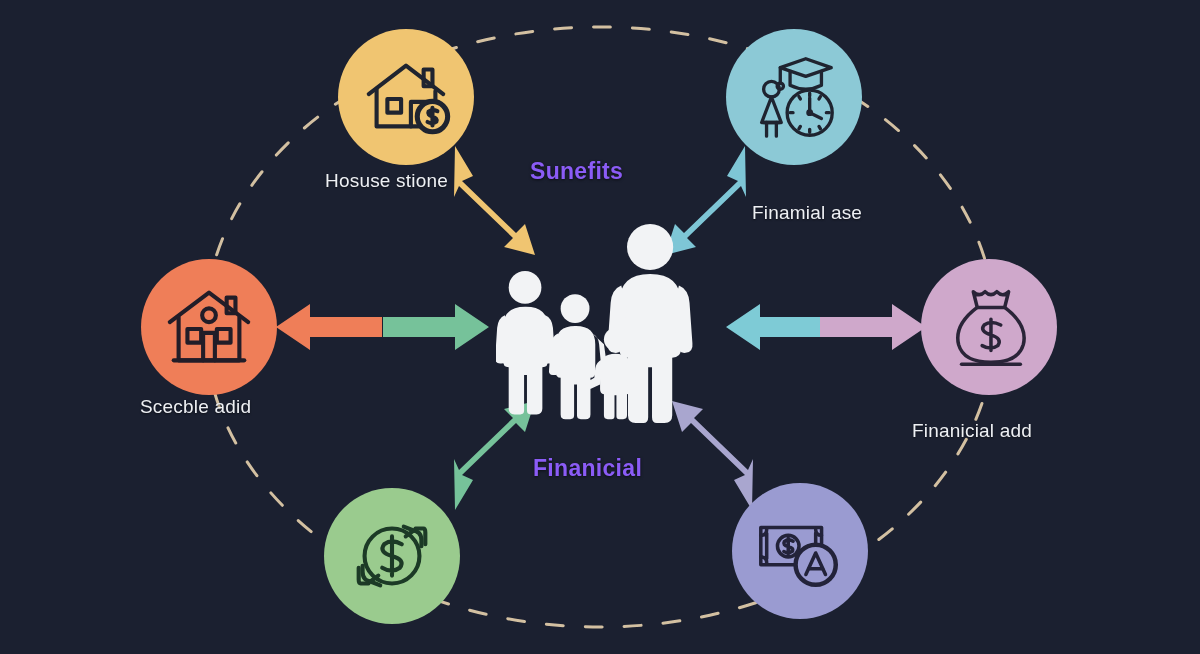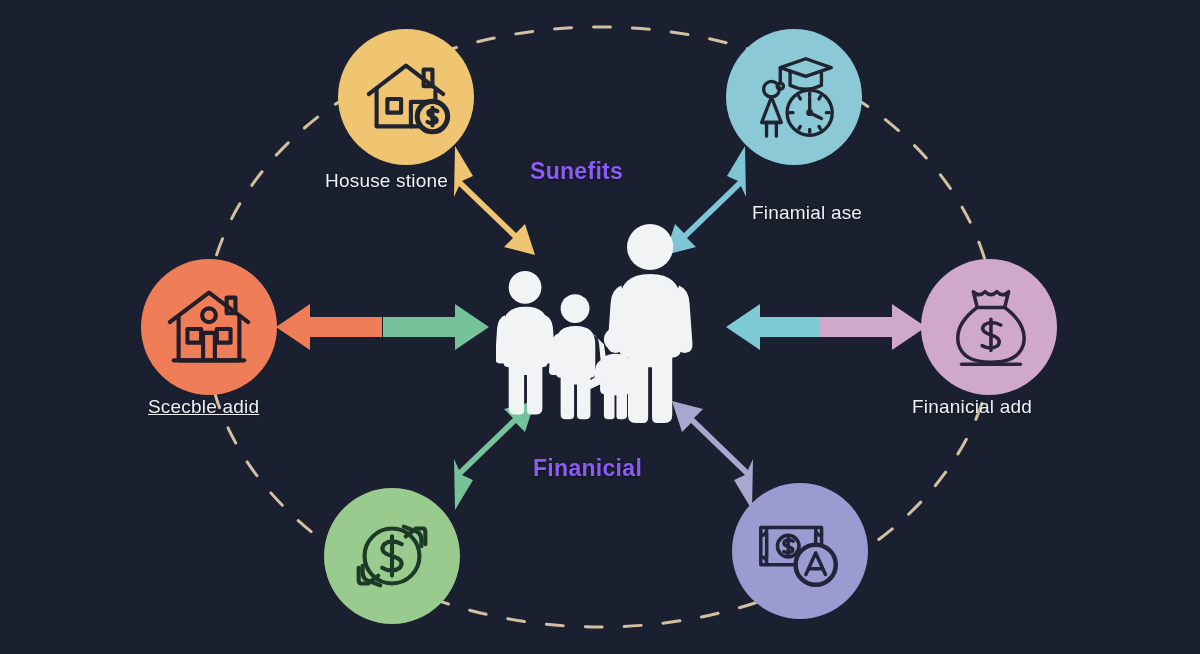--- a/index.html
+++ b/index.html
@@ -244,21 +244,21 @@
 
     <g color="#f2f3f5">
       <use href="#icon-family" x="496" y="222" width="212" height="202"></use>
     </g>
   </svg>
 
   <div class="node-label" style="left:325px; top:170px;">Hosuse stione</div>
 
   <div class="node-label" style="left:752px; top:170px;margin-top:32px;">Finamial ase</div>
 
-  <div class="node-label" style="left:148px; top:396px;text-decoration:underline;">Scecble adid</div>
-
-  <div class="node-label" style="left:912px; top:396px;">Finanicial add</div>
+  <div class="node-label" style="left:140px; top:396px;">Scecble adid</div>
+
+  <div class="node-label" style="left:912px; top:420px;">Finanicial add</div>
 
   <div class="flow-label" style="left:530px; top:158px;">Sunefits</div>
 
   <div class="flow-label" style="left:533px; top:455px;">Finanicial</div>
 
 </div>
 
 </body></html>

